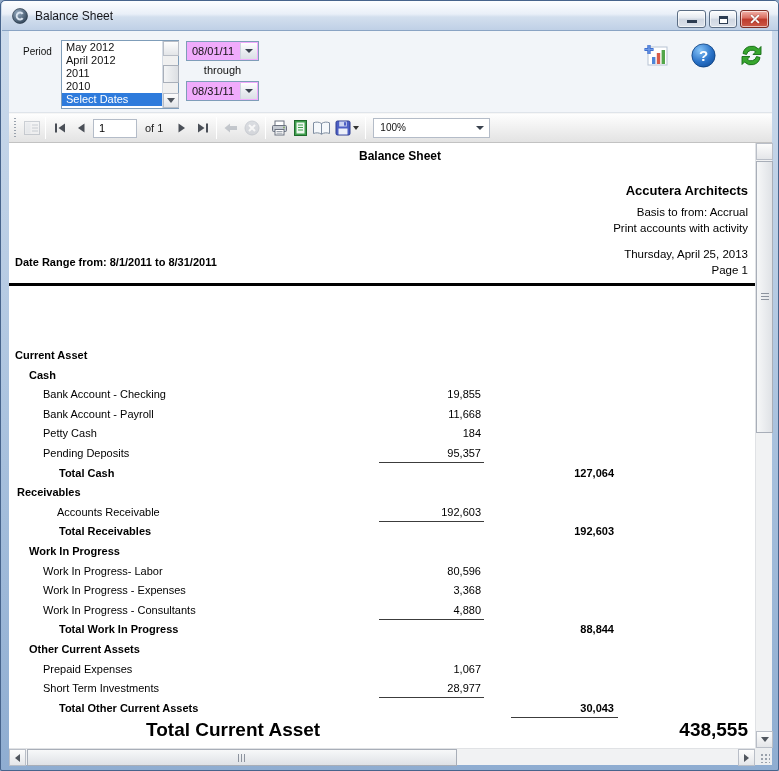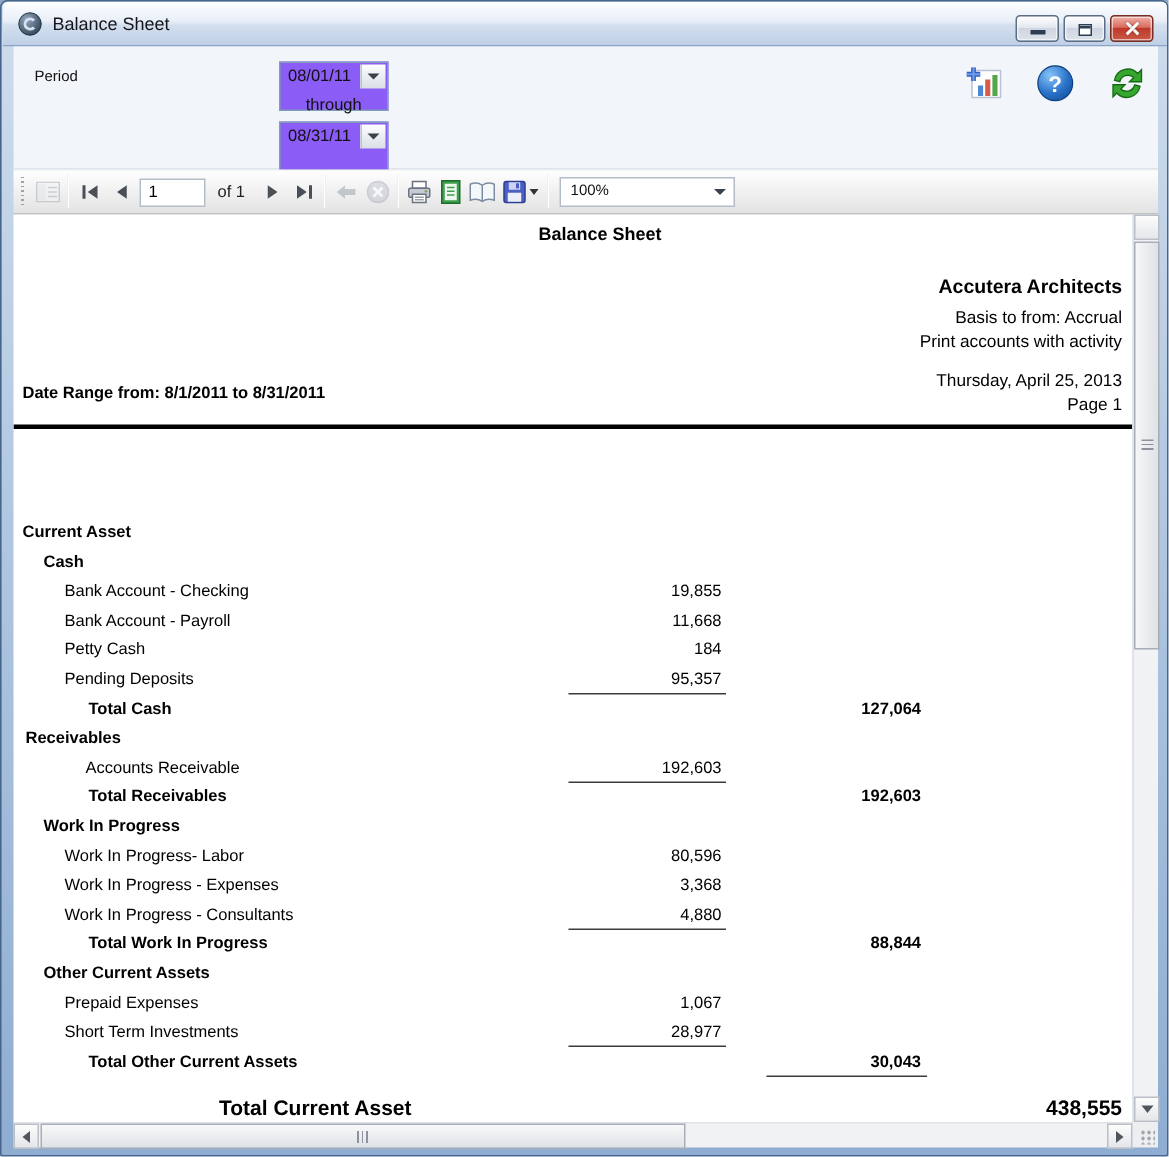--- a/index.html
+++ b/index.html
@@ -41,21 +41,21 @@
   .sb-btn { position:absolute; left:0; width:16px; height:15px;
     background:linear-gradient(#fdfdfd,#e3e5e8); border:1px solid #b8bdc6; display:flex; align-items:center; justify-content:center; }
   .lb-up { top:0; } .lb-dn { bottom:0; }
   .lb-thumb { position:absolute; left:0; top:24px; width:16px; height:18px;
     background:linear-gradient(90deg,#f4f5f6,#dcdfe3); border:1px solid #a9afb9; }
   .tri-up { width:0; height:0; border-left:4px solid transparent; border-right:4px solid transparent; border-bottom:5px solid #4f5archive5a; border-bottom-color:#50565e; }
   .tri-dn { width:0; height:0; border-left:4px solid transparent; border-right:4px solid transparent; border-top:5px solid #50565e; }
   .tri-lf { width:0; height:0; border-top:4px solid transparent; border-bottom:4px solid transparent; border-right:5px solid #50565e; }
   .tri-rt { width:0; height:0; border-top:4px solid transparent; border-bottom:4px solid transparent; border-left:5px solid #50565e; }
 
-  .datecombo { position:absolute; left:177px; width:73px; height:33px; background:#8b5cf6; border:1px solid #7f9db9; }
+  .datecombo { position:absolute; left:177px; width:73px; height:20px; background:#f0abfc; border:1px solid #7f9db9; }
   .combo-from { top:10px; } .combo-to { top:50px; }
   .datecombo .dtext { position:absolute; left:5px; top:3px; font-size:11px; color:#111; }
   .combo-btn { position:absolute; right:1px; top:1px; width:17px; height:16px;
     background:linear-gradient(#fefefe,#e7eaef 60%,#dbdfe6); border-left:1px solid #ccd4de;
     display:flex; align-items:center; justify-content:center; }
   .combo-btn .cb-tri { width:0; height:0; border-left:4px solid transparent; border-right:4px solid transparent; border-top:4px solid #39414d; }
   .through-label { position:absolute; left:177px; top:33px; width:73px; text-align:center; font-size:11px; color:#111; }
   .panel-iconbtn { position:absolute; top:12px; width:25px; height:25px; cursor:pointer; }
   .ic-chart { left:634px; } .ic-help { left:682px; } .ic-refresh { left:730px; }
 
@@ -85,21 +85,21 @@
   .rep-print { position:absolute; right:7px; top:79px; font-size:11.5px; color:#000; }
   .rep-range { position:absolute; left:6px; top:113px; font-size:11px; font-weight:bold; color:#000; }
   .rep-date { position:absolute; right:7px; top:105px; font-size:11.5px; color:#000; }
   .rep-page { position:absolute; right:7px; top:121px; font-size:11.5px; color:#000; }
   .rep-rule { position:absolute; left:0; top:140px; width:746px; height:3px; background:#000; }
 
   .trow { position:absolute; left:0; width:746px; height:20px; font-size:11px; color:#000; }
   .trow.b { font-weight:bold; }
   .tlabel { position:absolute; top:3px; white-space:nowrap; }
   .tval { position:absolute; top:3px; width:130px; text-align:right; }
-  .trow.lg .tlabel, .trow.lg .tval { font-size:14px; top:12px; }
+  .trow.lg .tlabel, .trow.lg .tval { font-size:19px; top:1px; }
   .uline { position:absolute; top:18px; height:1px; background:#3c3c3c; }
 
   
   .vscroll { position:absolute; left:754px; top:142px; width:17px; height:605px; background:#f1f2f3; border-left:1px solid #e0e2e5; }
   .vs-up { top:0; width:17px; } .vs-dn { bottom:0; width:17px; }
   .vs-btn { position:absolute; left:0; height:17px; width:17px; background:linear-gradient(#fcfcfc,#e4e6e9);
     border:1px solid #b9bec7; display:flex; align-items:center; justify-content:center; }
   .vs-thumb { position:absolute; left:0; top:18px; width:17px; height:272px;
     background:linear-gradient(90deg,#f6f7f8,#dfe2e6); border:1px solid #a8aeb8; }
   .vgrip { position:absolute; left:4px; top:50%; width:8px; height:8px; transform:translateY(-50%);
@@ -141,20 +141,38 @@
       </div>
     <div class="winbtn btn-close">
       <span class="glyph-x"></span>
       <span class="glyph-x glyph-x2"></span>
     </div>
   </div>
 
   <div class="param-panel">
     <span class="period-label">Period</span>
 
+    <div class="listbox">
+      <div class="lb-items">
+          <div class="lb-item">May 2012</div>
+          <div class="lb-item">April 2012</div>
+          <div class="lb-item">2011</div>
+          <div class="lb-item">2010</div>
+          <div class="lb-item selected">Select Dates</div>
+        </div>
+      <div class="lb-scroll">
+        <div class="sb-btn lb-up">
+            <span class="tri-up"></span>
+          </div>
+        <div class="lb-thumb"></div>
+        <div class="sb-btn lb-dn">
+            <span class="tri-dn"></span>
+          </div>
+      </div>
+    </div>
 
     <div class="datecombo combo-from">
       <span class="dtext">08/01/11</span>
       <span class="combo-btn">
           <span class="cb-tri"></span>
         </span>
     </div>
     <div class="through-label">through</div>
     <div class="datecombo combo-to">
       <span class="dtext">08/31/11</span>

